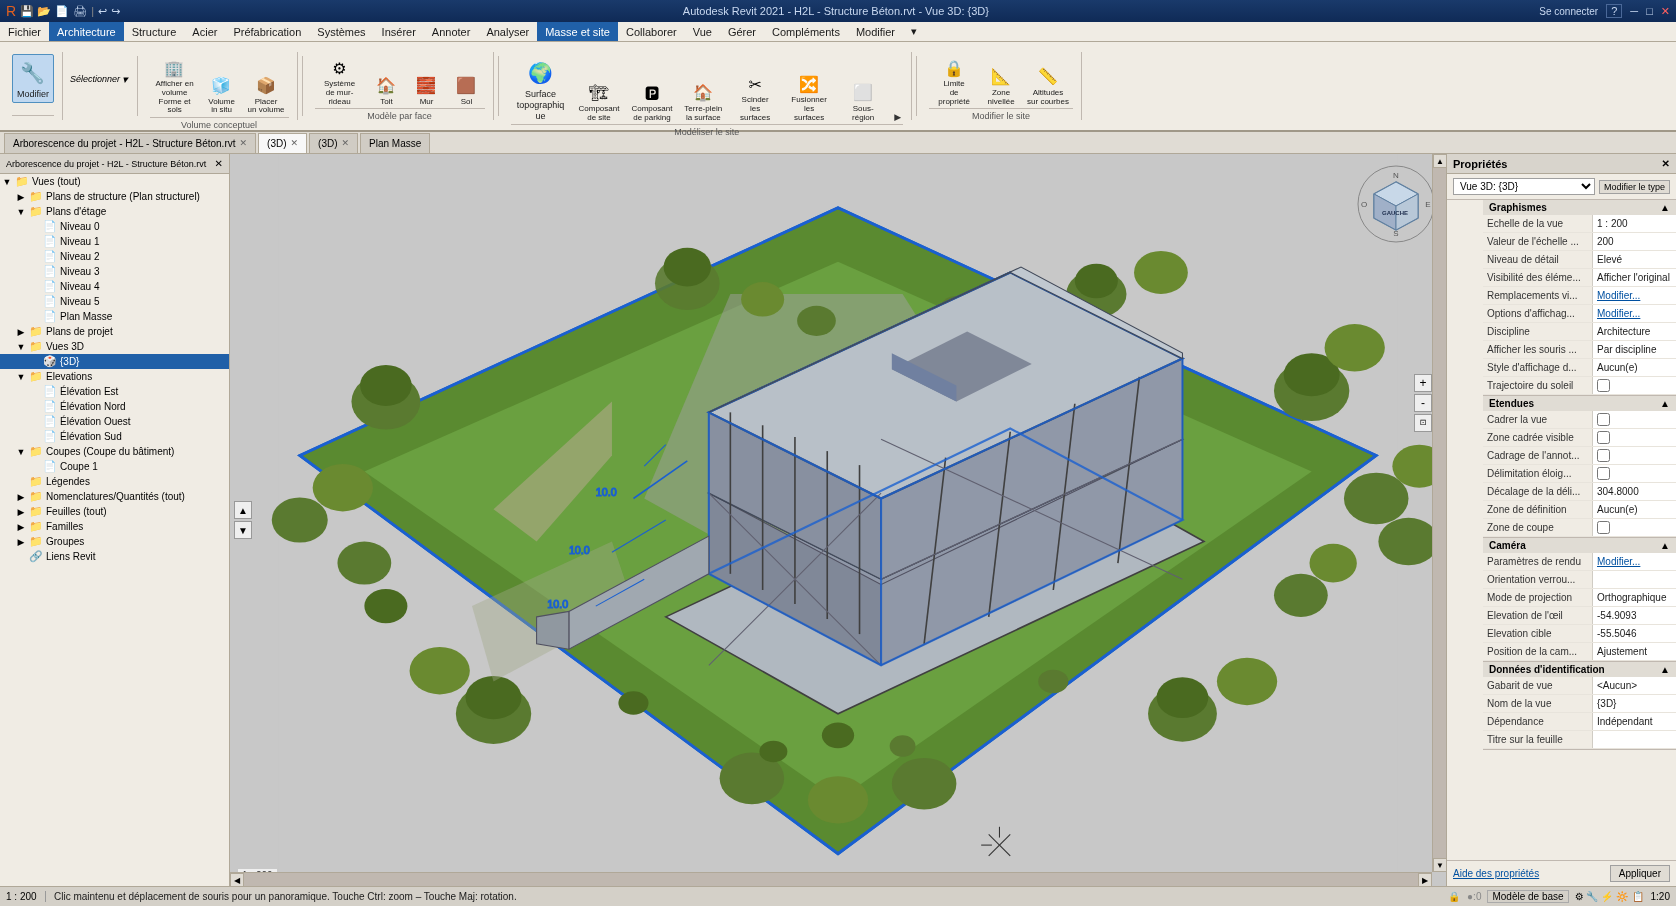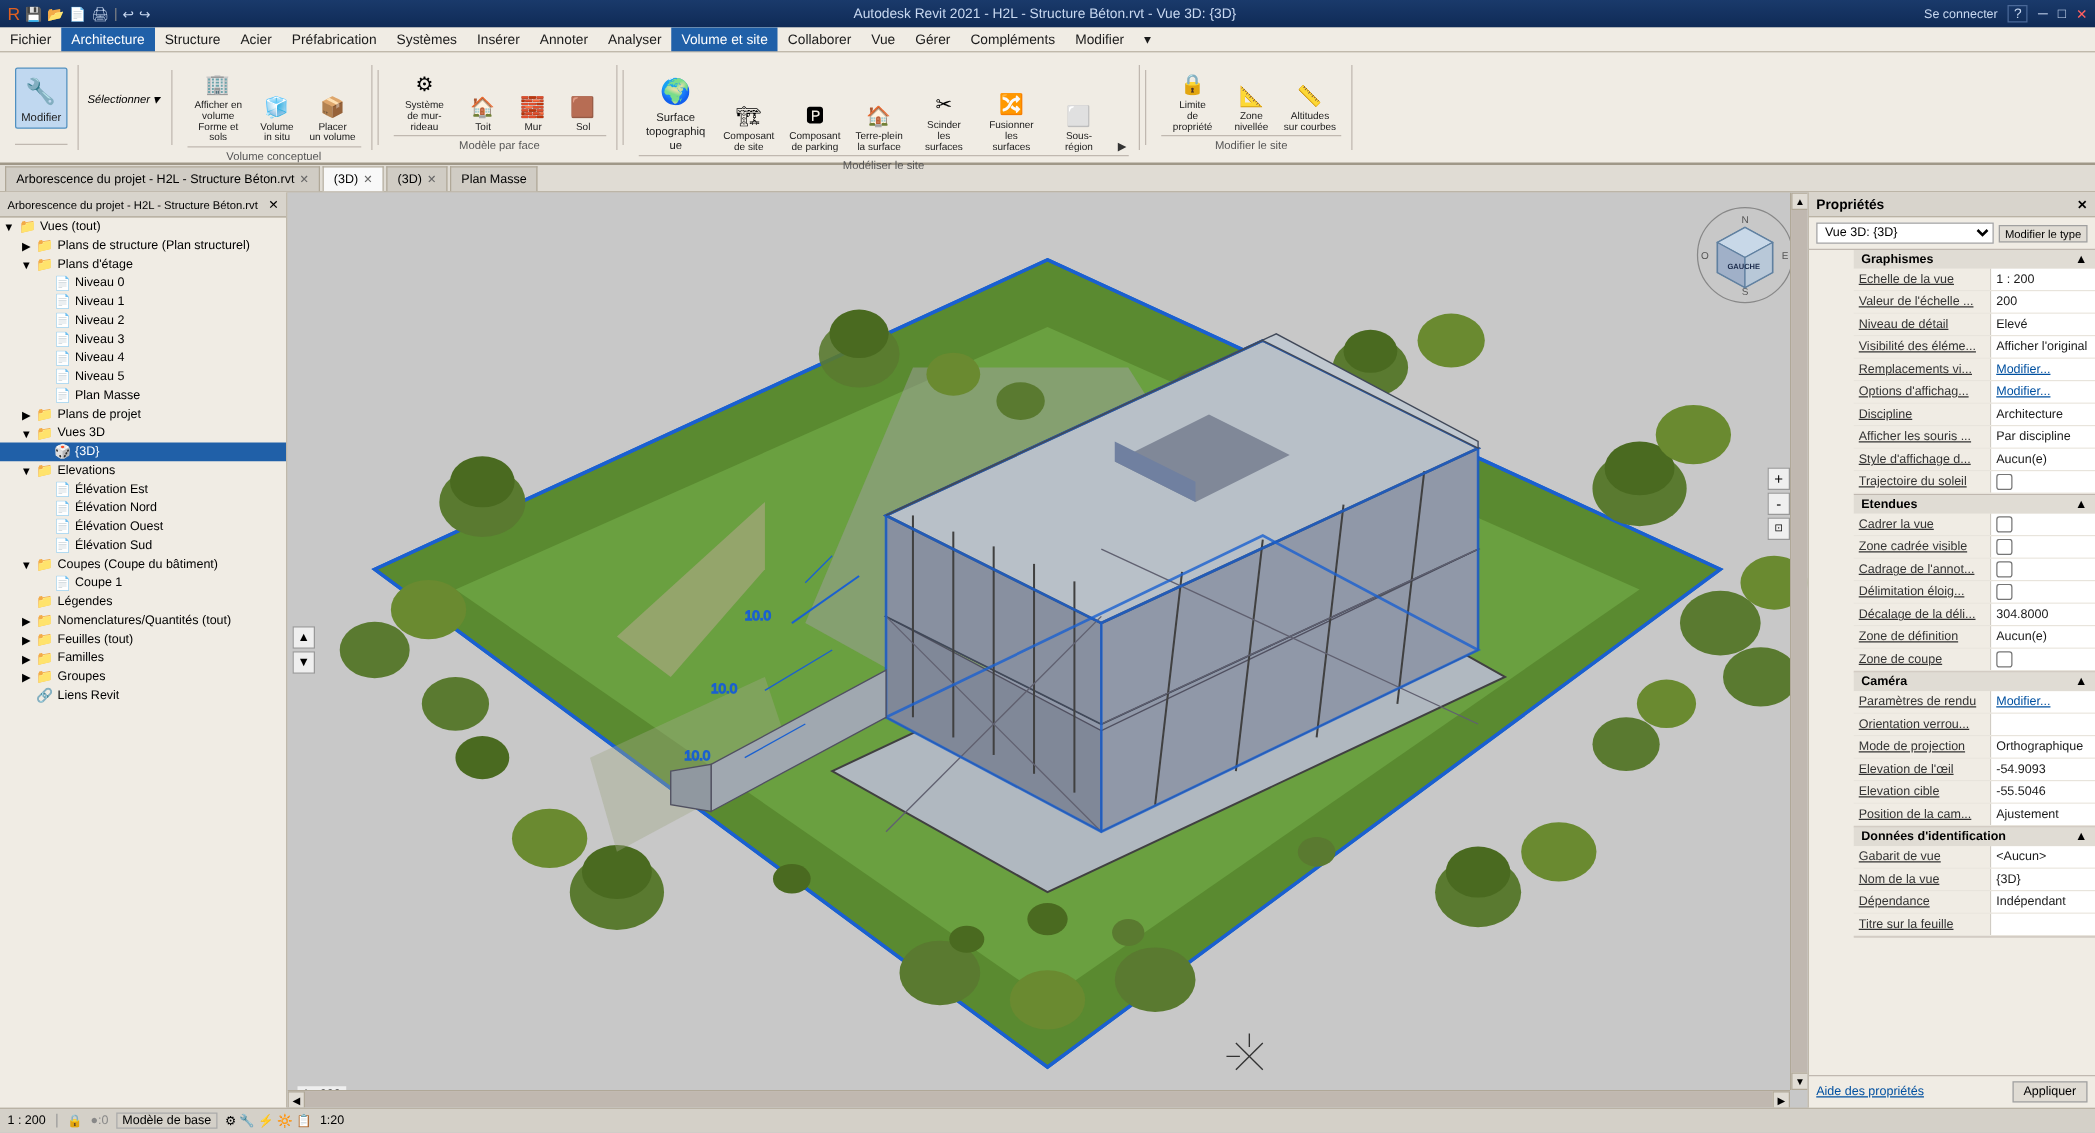--- a/index.html
+++ b/index.html
@@ -247,21 +247,20 @@
     .props-label {
       width: 110px;
       min-width: 110px;
       padding: 2px 4px;
       font-size: 10px;
       color: #333;
       background: #f0ece4;
       border-right: 1px solid #d0ccc4;
       display: flex;
       align-items: center;
-      text-decoration: underline;
     }
     .props-value {
       flex: 1;
       padding: 2px 4px;
       font-size: 10px;
       color: #1a1a1a;
       background: #fff;
       display: flex;
       align-items: center;
     }
@@ -460,21 +459,21 @@
 <div id="menubar">
   <div class="menu-item">Fichier</div>
   <div class="menu-item active">Architecture</div>
   <div class="menu-item">Structure</div>
   <div class="menu-item">Acier</div>
   <div class="menu-item">Préfabrication</div>
   <div class="menu-item">Systèmes</div>
   <div class="menu-item">Insérer</div>
   <div class="menu-item">Annoter</div>
   <div class="menu-item">Analyser</div>
-  <div class="menu-item" style="background:#2060a8;color:white;">Volume et site</div>
+  <div class="menu-item" style="background:#2060a8;color:white;">Masse et site</div>
   <div class="menu-item">Collaborer</div>
   <div class="menu-item">Vue</div>
   <div class="menu-item">Gérer</div>
   <div class="menu-item">Compléments</div>
   <div class="menu-item">Modifier</div>
   <div class="menu-item">▾</div>
 </div>
 
 <div id="ribbon">
   <div id="ribbon-content">
@@ -1145,20 +1144,21 @@
       <span style="font-size:10px;color:#0050a0;text-decoration:underline;cursor:pointer;">Aide des propriétés</span>
       <button style="font-size:10px;padding:2px 8px;background:#e0dcd4;border:1px solid #a0a0a0;cursor:pointer;">Appliquer</button>
     </div>
 
   </div>
 
 </div>
 
 <div id="statusbar">
   <span style="min-width:40px;border-right:1px solid #999;padding-right:6px;">1 : 200</span>
+  <span class="status-text">Clic maintenu et déplacement de souris pour un panoramique. Touche Ctrl: zoom – Touche Maj: rotation.</span>
   <div class="status-right">
     <span>🔒</span>
     <span style="color:#888;">●:0</span>
     <span style="border:1px solid #aaa;padding:0 4px;">Modèle de base</span>
     <span>⚙ 🔧 ⚡ 🔆 📋</span>
     <span>1:20</span>
   </div>
 </div>
 
 </body></html>

